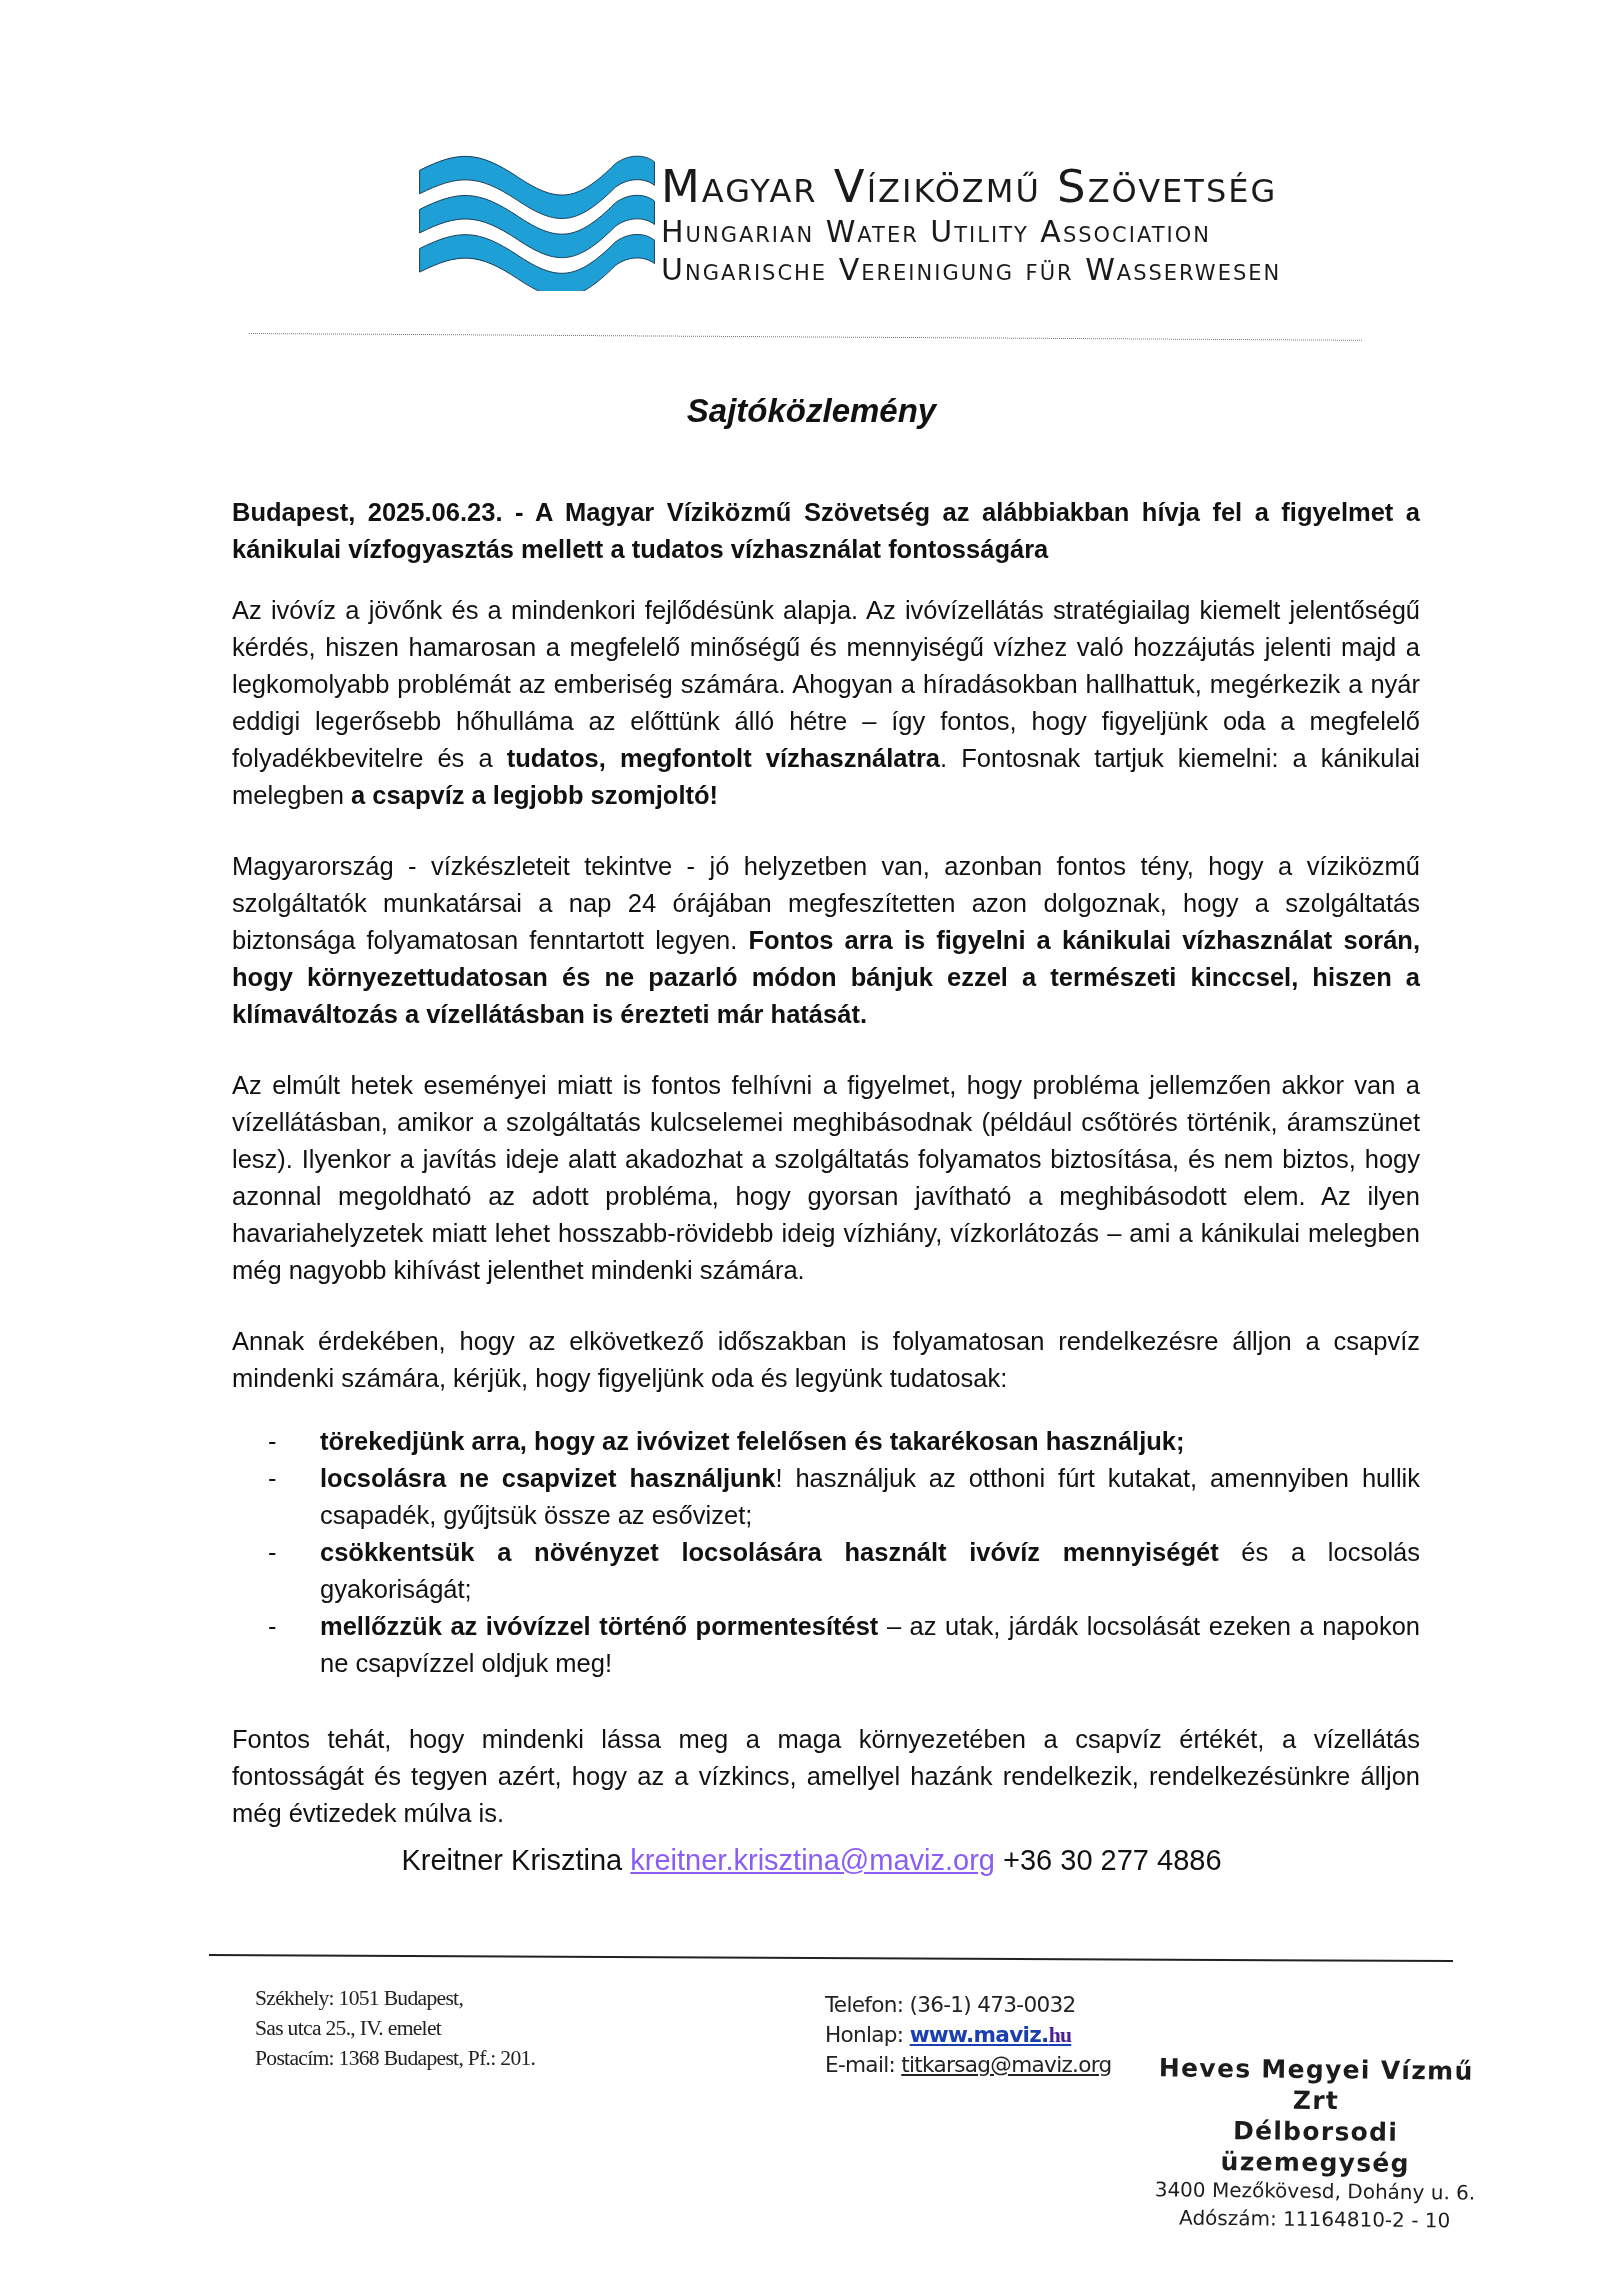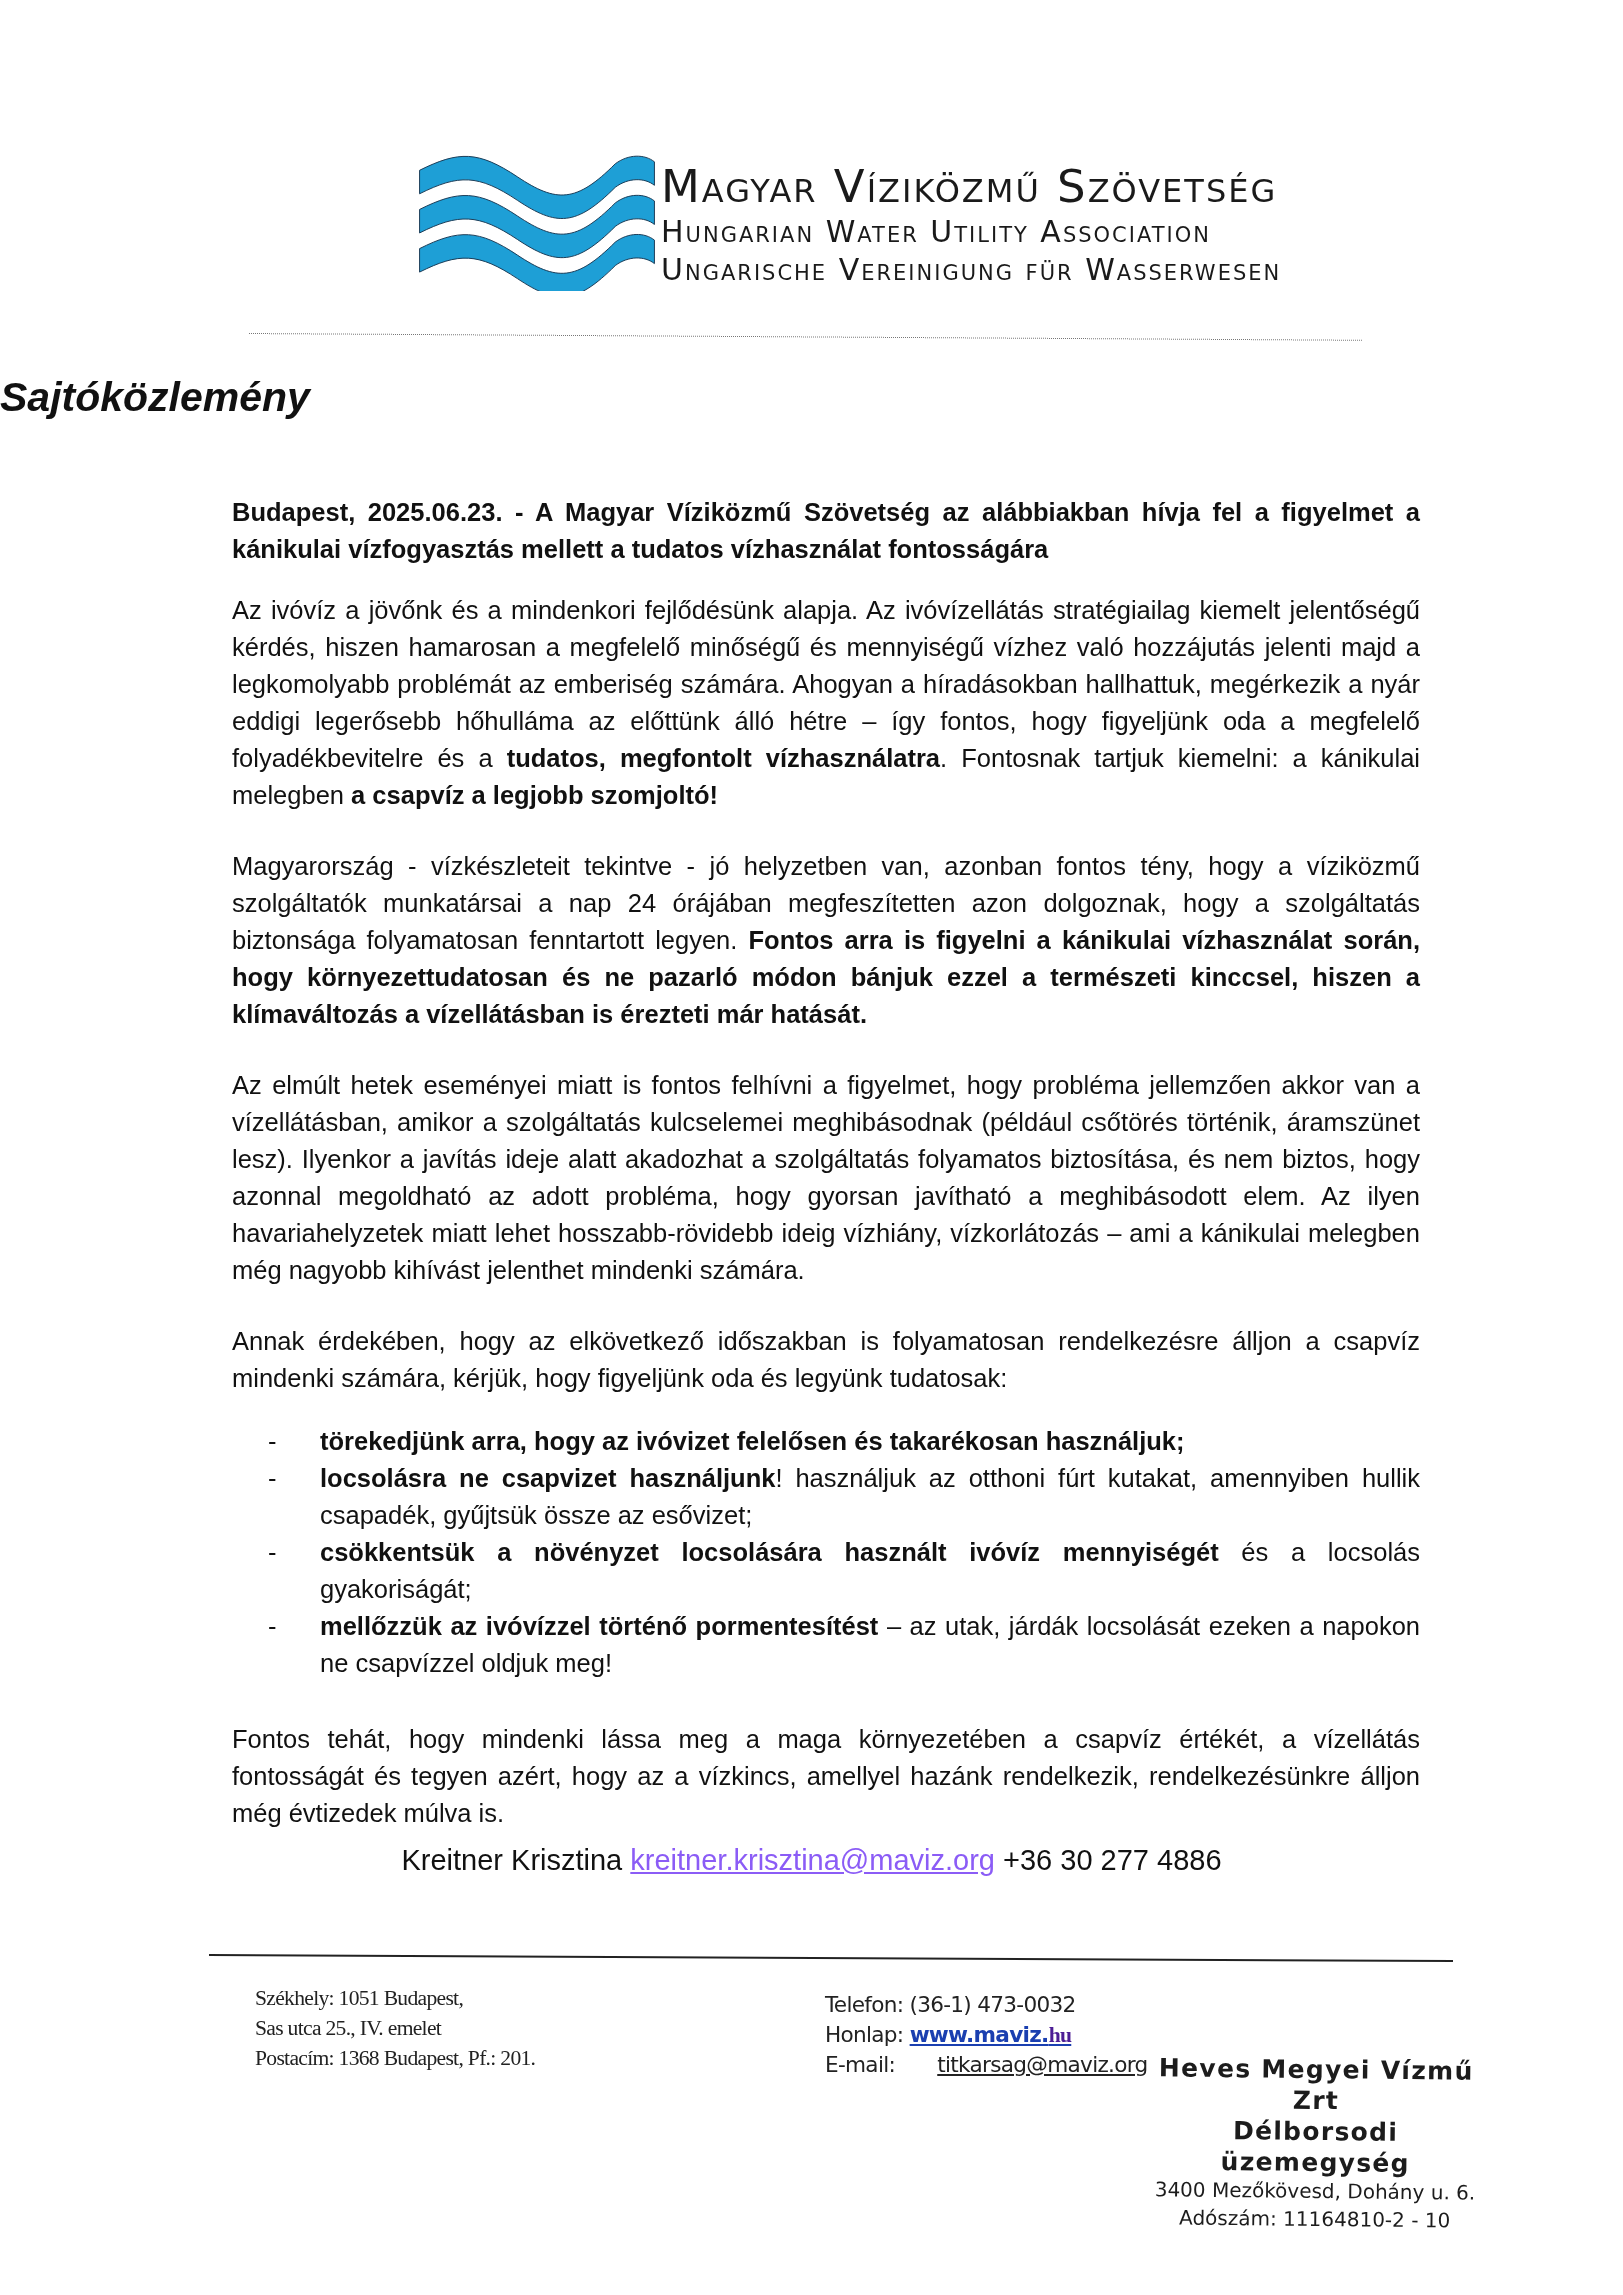--- a/index.html
+++ b/index.html
@@ -7,42 +7,42 @@
 
   .logo { position: absolute; left: 419px; top: 154px; width: 884px; height: 164px; }
   .logo-waves { position: absolute; left: 0; top: 0; width: 236px; height: 137px; }
   .logo-text { position: absolute; left: 242px; top: 6.5px; font-family: "DejaVu Sans", sans-serif; font-weight: normal; color: #1a1a1a; letter-spacing: 1.3px; }
   .logo-line1 { font-size: 45px; line-height: 52px; font-variant: small-caps; letter-spacing: 2px; }
   .logo-line2 { font-size: 30px; line-height: 38px; font-variant: small-caps; letter-spacing: 2px; }
   .logo-line3 { font-size: 30px; line-height: 38px; font-variant: small-caps; letter-spacing: 2px; }
 
   .header-rule { position: absolute; left: 249px; top: 333px; width: 1113px; height: 0; border-top: 1.3px dotted #777; transform: rotate(0.35deg); transform-origin: left; }
 
-  .doc-title { position: absolute; left: 0; width: 1623px; top: 374px; font-size: 41px; font-weight: bold; font-style: italic; }
+  .doc-title { position: absolute; left: 0; width: 1623px; top: 392px; text-align: center; font-size: 33px; font-weight: bold; font-style: italic; }
 
   .content { position: absolute; left: 232px; width: 1188px; top: 494px; font-size: 25.5px; line-height: 37px; }
   .content p { margin: 0; text-align: justify; }
   .lead { font-weight: bold; margin-bottom: 23.6px !important; }
   .para { margin-bottom: 34px !important; }
   .b { font-weight: bold; }
 
   .bullets { list-style: none; margin: 0 0 39px 0; padding: 0; }
   .bullets li { position: relative; padding-left: 88px; text-align: justify; }
   .bullets li .dash { position: absolute; left: 36px; top: 0; }
 
   .more-info { text-align: center !important; font-weight: bold; margin-top: 26px !important; }
   .contact { position: absolute; left: 0; width: 1623px; top: 1841px; text-align: center; font-size: 29px; line-height: 39px; }
   .contact a { color: #8b5cf6; text-decoration: underline; }
 
   .footer-rule { position: absolute; left: 209px; top: 1954px; width: 1244px; height: 0; border-top: 2px solid #222; transform: rotate(0.28deg); transform-origin: left; }
 
   .footer-left { position: absolute; left: 255px; top: 1983px; font-family: Liberation Serif, serif; font-size: 21.6px; line-height: 30px; color: #222; letter-spacing: -0.7px; }
   .footer-mid { position: absolute; left: 825px; top: 1990px; font-family: "DejaVu Sans", sans-serif; font-size: 21.6px; line-height: 30px; color: #222; letter-spacing: -0.7px; }
   .footer-mid a { color: #1a3fb0; text-decoration: underline; font-weight: bold; }
-  .footer-mid a.plain { color: #222; font-weight: normal; margin-left: 36px; }
+  .footer-mid a.plain { color: #222; font-weight: normal; }
   .footer-mid .link-suffix { color: #4c1d95; font-family: Liberation Serif, serif; }
 
   .stamp { position: absolute; left: 1139px; top: 2054px; width: 353px; text-align: center; font-family: "DejaVu Sans", sans-serif; color: #1c1c1c; transform: rotate(0.6deg); }
   .stamp .s1 { font-size: 25px; line-height: 31px; font-weight: bold; letter-spacing: 1.3px; }
   .stamp .s2 { font-size: 25px; line-height: 31px; font-weight: bold; letter-spacing: 1.3px; }
   .stamp .s3 { font-size: 20px; line-height: 27.5px; }
   .stamp .s4 { font-size: 20px; line-height: 27.5px; }
 </style>
 </head>
 <body>

